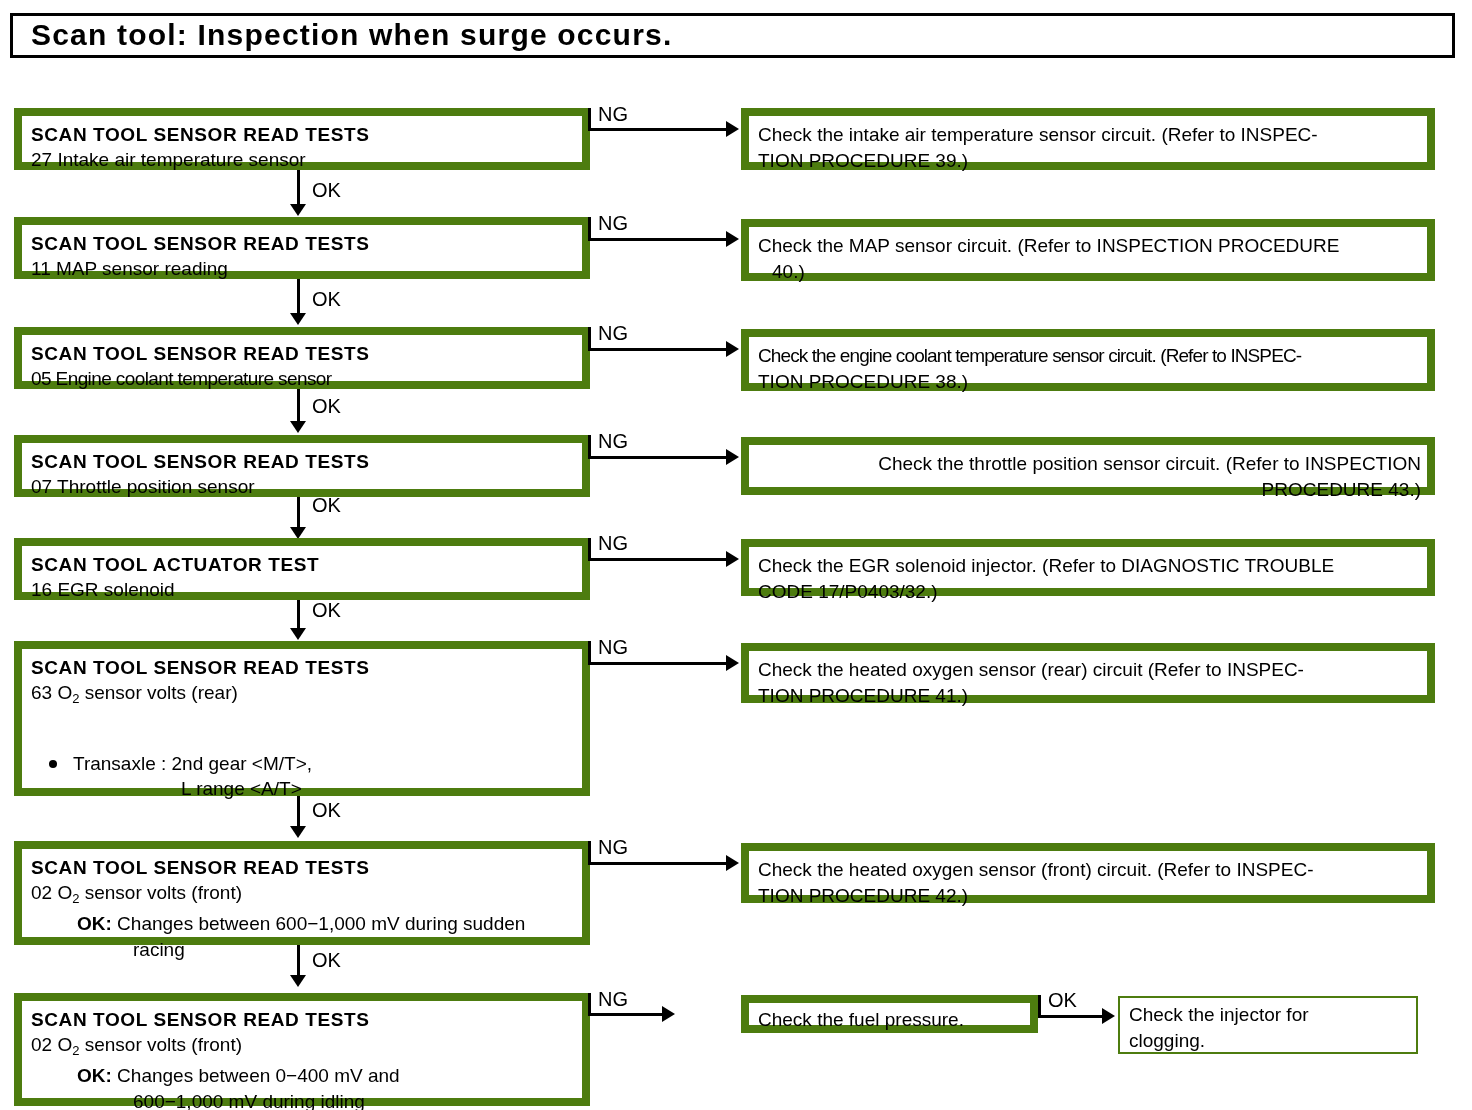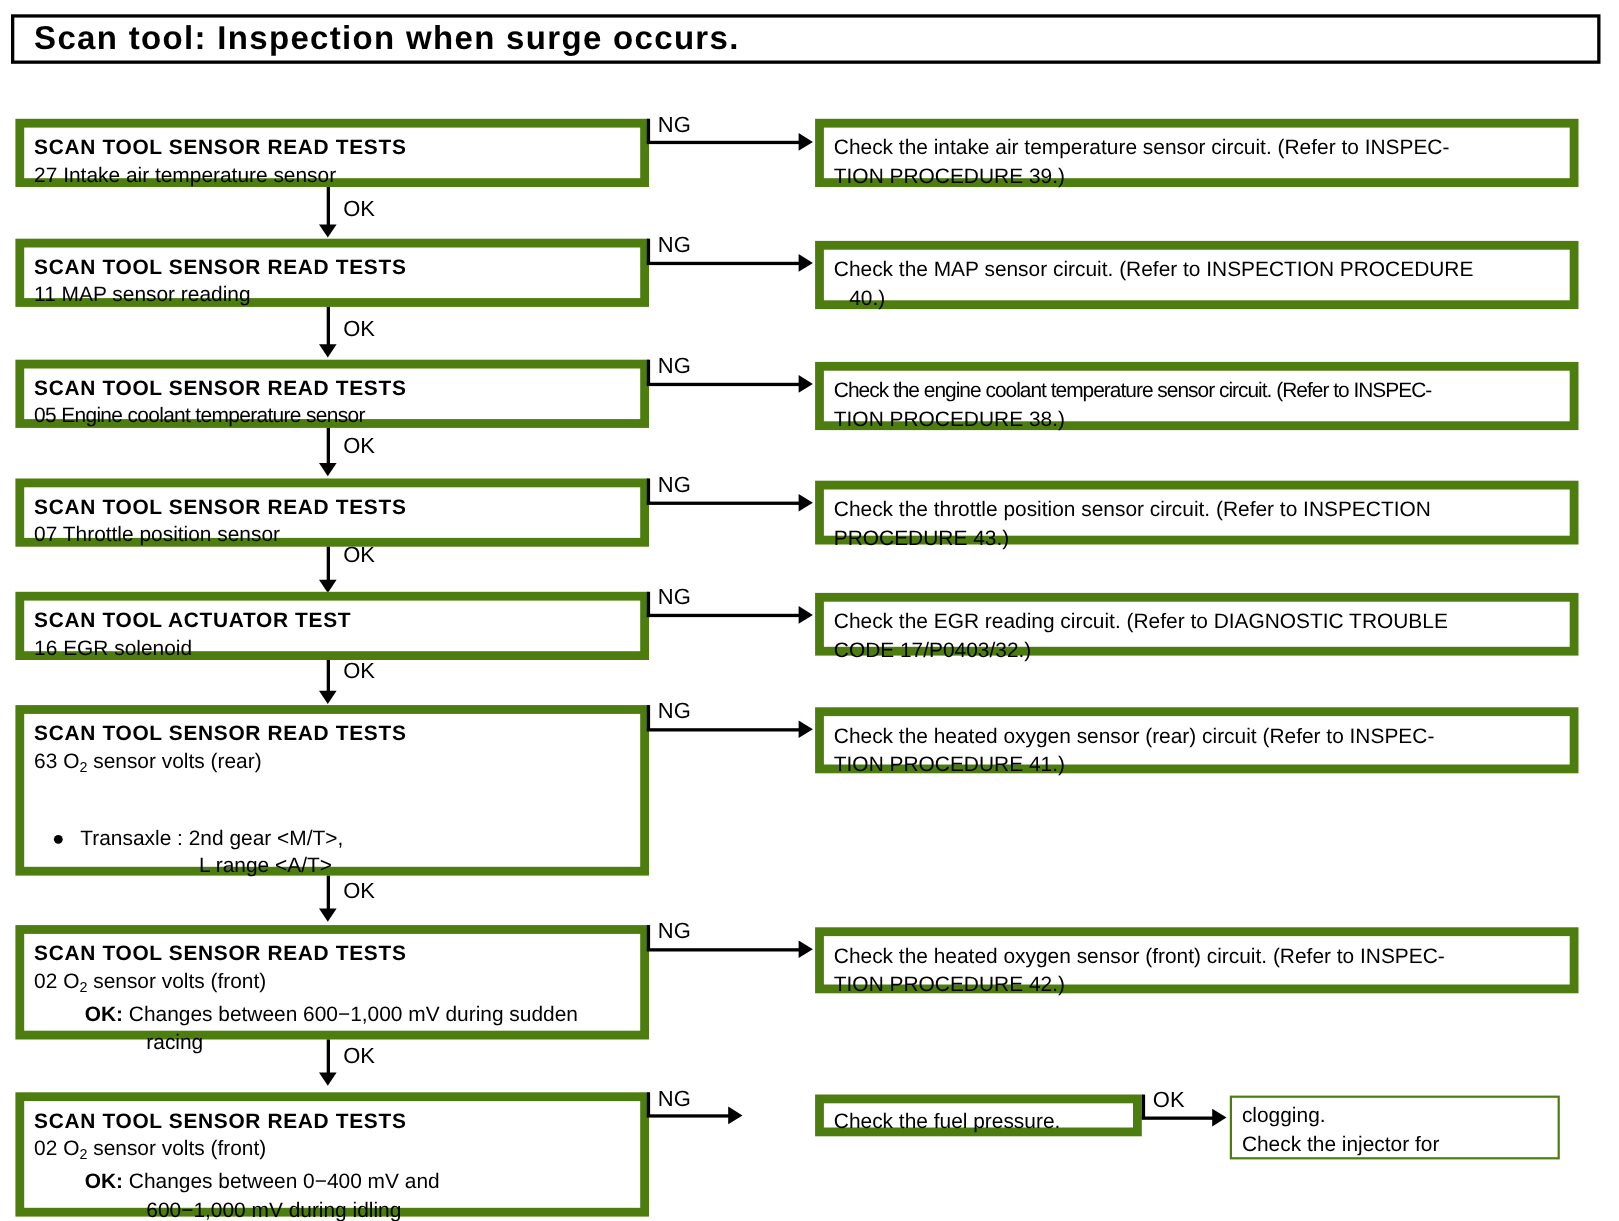--- a/index.html
+++ b/index.html
@@ -121,21 +121,21 @@
   <div class="box" style="left:14px;top:435px;width:576px;height:62px;">
     <div class="bx-in">
       <div class="hd">SCAN TOOL SENSOR READ TESTS</div>
       <div class="ln">07 Throttle position sensor</div>
     </div>
   </div>
   <div class="hline" style="left:588px;top:456px;width:140px;"></div>
   <div class="vline" style="left:588px;top:435px;height:23px;"></div>
   <div class="arrow-r" style="left:726px;top:449px;"></div>
   <div class="lbl" style="left:598px;top:431px;">NG</div>
-  <div class="box" style="left:741px;top:437px;width:694px;height:58px;">
+  <div class="box" style="left:741px;top:437px;width:694px;height:58px;text-align:right;">
     <div class="bx-in">
       <div class="rt">Check the throttle position sensor circuit. (Refer to INSPECTION</div>
       <div class="rt">PROCEDURE 43.)</div>
     </div>
   </div>
   <div class="vline" style="left:297px;top:497px;height:32px;"></div>
   <div class="arrow-d" style="left:290px;top:527px;"></div>
   <div class="lbl" style="left:312px;top:495px;">OK</div>
 
   <div class="box" style="left:14px;top:538px;width:576px;height:62px;">
@@ -143,21 +143,21 @@
       <div class="hd">SCAN TOOL ACTUATOR TEST</div>
       <div class="ln">16 EGR solenoid</div>
     </div>
   </div>
   <div class="hline" style="left:588px;top:558px;width:140px;"></div>
   <div class="vline" style="left:588px;top:538px;height:23px;"></div>
   <div class="arrow-r" style="left:726px;top:551px;"></div>
   <div class="lbl" style="left:598px;top:533px;">NG</div>
   <div class="box" style="left:741px;top:539px;width:694px;height:57px;">
     <div class="bx-in">
-      <div class="rt">Check the EGR reading circuit. (Refer to DIAGNOSTIC TROUBLE</div>
+      <div class="rt">Check the EGR solenoid injector. (Refer to DIAGNOSTIC TROUBLE</div>
       <div class="rt">CODE 17/P0403/32.)</div>
     </div>
   </div>
   <div class="vline" style="left:297px;top:600px;height:30px;"></div>
   <div class="arrow-d" style="left:290px;top:628px;"></div>
   <div class="lbl" style="left:312px;top:600px;">OK</div>
 
   <div class="box" style="left:14px;top:641px;width:576px;height:155px;">
     <div class="bx-in">
       <div class="hd">SCAN TOOL SENSOR READ TESTS</div>
@@ -228,18 +228,18 @@
       <div class="rt">Check the fuel pressure.</div>
     </div>
   </div>
   <div class="vline" style="left:1038px;top:995px;height:22px;"></div>
   <div class="hline" style="left:1038px;top:1015px;width:66px;"></div>
   <div class="arrow-r" style="left:1102px;top:1008px;"></div>
   <div class="lbl" style="left:1048px;top:990px;">OK</div>
 
   <div class="box thin" style="left:1118px;top:996px;width:300px;height:58px;">
     <div class="bx-in" style="top:4px;">
+      <div class="rt">Check the injector for</div>
       <div class="rt">clogging.</div>
-      <div class="rt">Check the injector for</div>
     </div>
   </div>
 
 </div>
 
 </body></html>

